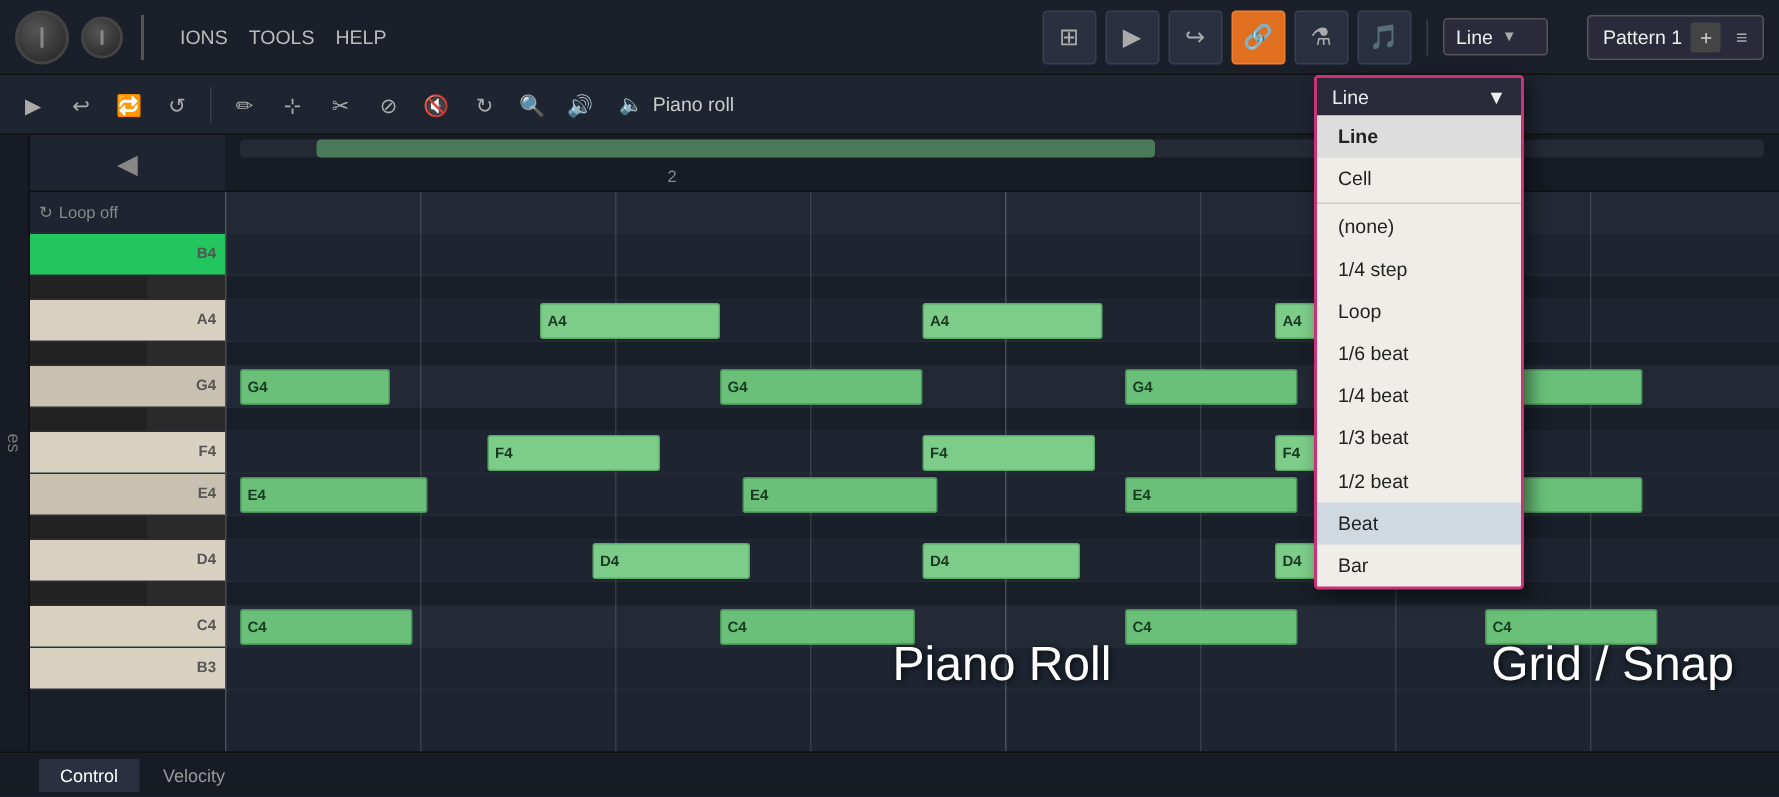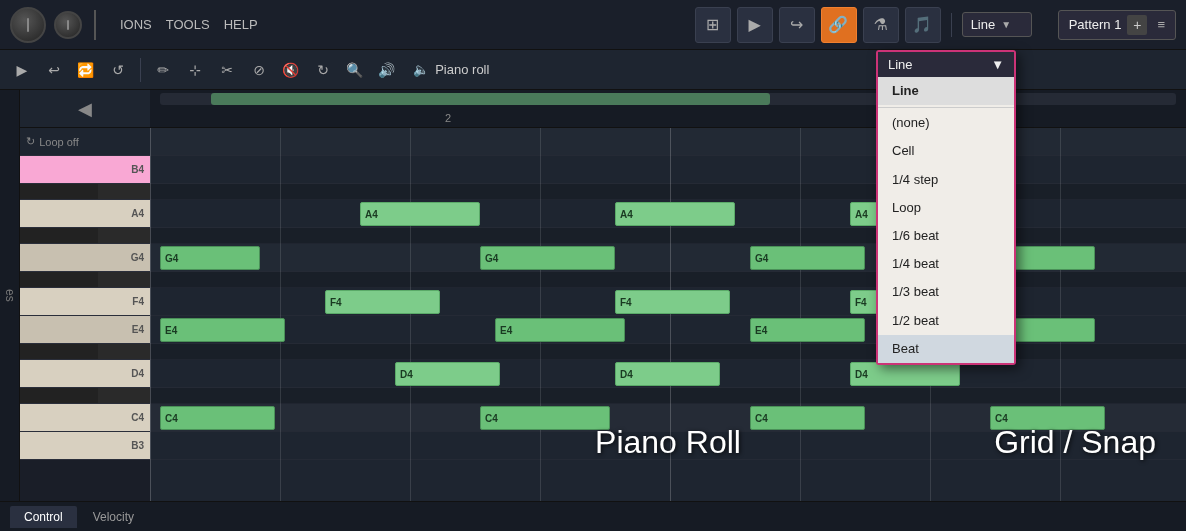--- a/index.html
+++ b/index.html
@@ -243,21 +243,21 @@
       position: absolute;
       bottom: 0; left: 0; right: 0;
     }
     .bottom-tab {
       padding: 4px 14px;
       font-size: 12px;
       color: #999;
       cursor: pointer;
       border-radius: 2px 2px 0 0;
     }
-    .bottom-tab.active { color: #fff; background: #2a3040; }
+    .bottom-tab.active { color: #fff; background: #2a3040; margin-left: 16px; }
 
     
     #snap-menu {
       position: absolute;
       top: 50px;
       right: 170px;
       width: 140px;
       background: #f0ede8;
       border: 2px solid #cc3377;
       border-radius: 3px;
@@ -429,21 +429,21 @@
 
     <div style="height:38px;background:#1e2530;display:flex;align-items:center;justify-content:center;border-bottom:1px solid #111">
       <span style="color:#888;font-size:18px;cursor:pointer">◀</span>
     </div>
 
     <div style="height:28px;background:#1e2530;border-bottom:1px solid #2a2e3a;display:flex;align-items:center;padding:0 6px;gap:4px">
       <span style="color:#888;font-size:11px">↻</span>
       <span style="color:#888;font-size:11px">Loop off</span>
     </div>
 
-    <div class="piano-key-row white" style="height:28px;background:#f9a8d4">
+    <div class="piano-key-row white" style="height:28px;background:#22c55e">
       <span class="key-label">B4</span>
     </div>
     <div class="piano-key-row black" style="height:16px;background:#2a2a2a">
       <div class="black-key-overlay"></div>
     </div>
     <div class="piano-key-row white" style="height:28px">
       <span class="key-label">A4</span>
     </div>
     <div class="piano-key-row black" style="height:16px;background:#2a2a2a">
       <div class="black-key-overlay"></div>
@@ -610,22 +610,23 @@
   <div class="bottom-tab active">Control</div>
   <div class="bottom-tab">Velocity</div>
 </div>
 
 <div id="snap-menu">
   <div class="snap-menu-header">
     <span>Line</span>
     <span>▼</span>
   </div>
   <div class="snap-menu-item selected">Line</div>
+  <div class="snap-menu-item">Cell</div>
   <div class="snap-menu-item section-gap">(none)</div>
-  <div class="snap-menu-item">Cell</div>
   <div class="snap-menu-item">1/4 step</div>
   <div class="snap-menu-item">Loop</div>
   <div class="snap-menu-item">1/6 beat</div>
   <div class="snap-menu-item">1/4 beat</div>
   <div class="snap-menu-item">1/3 beat</div>
   <div class="snap-menu-item">1/2 beat</div>
   <div class="snap-menu-item" style="background:#d0d8e0;font-weight:normal">Beat</div>
+  <div class="snap-menu-item">Bar</div>
 </div>
 
 </body></html>

